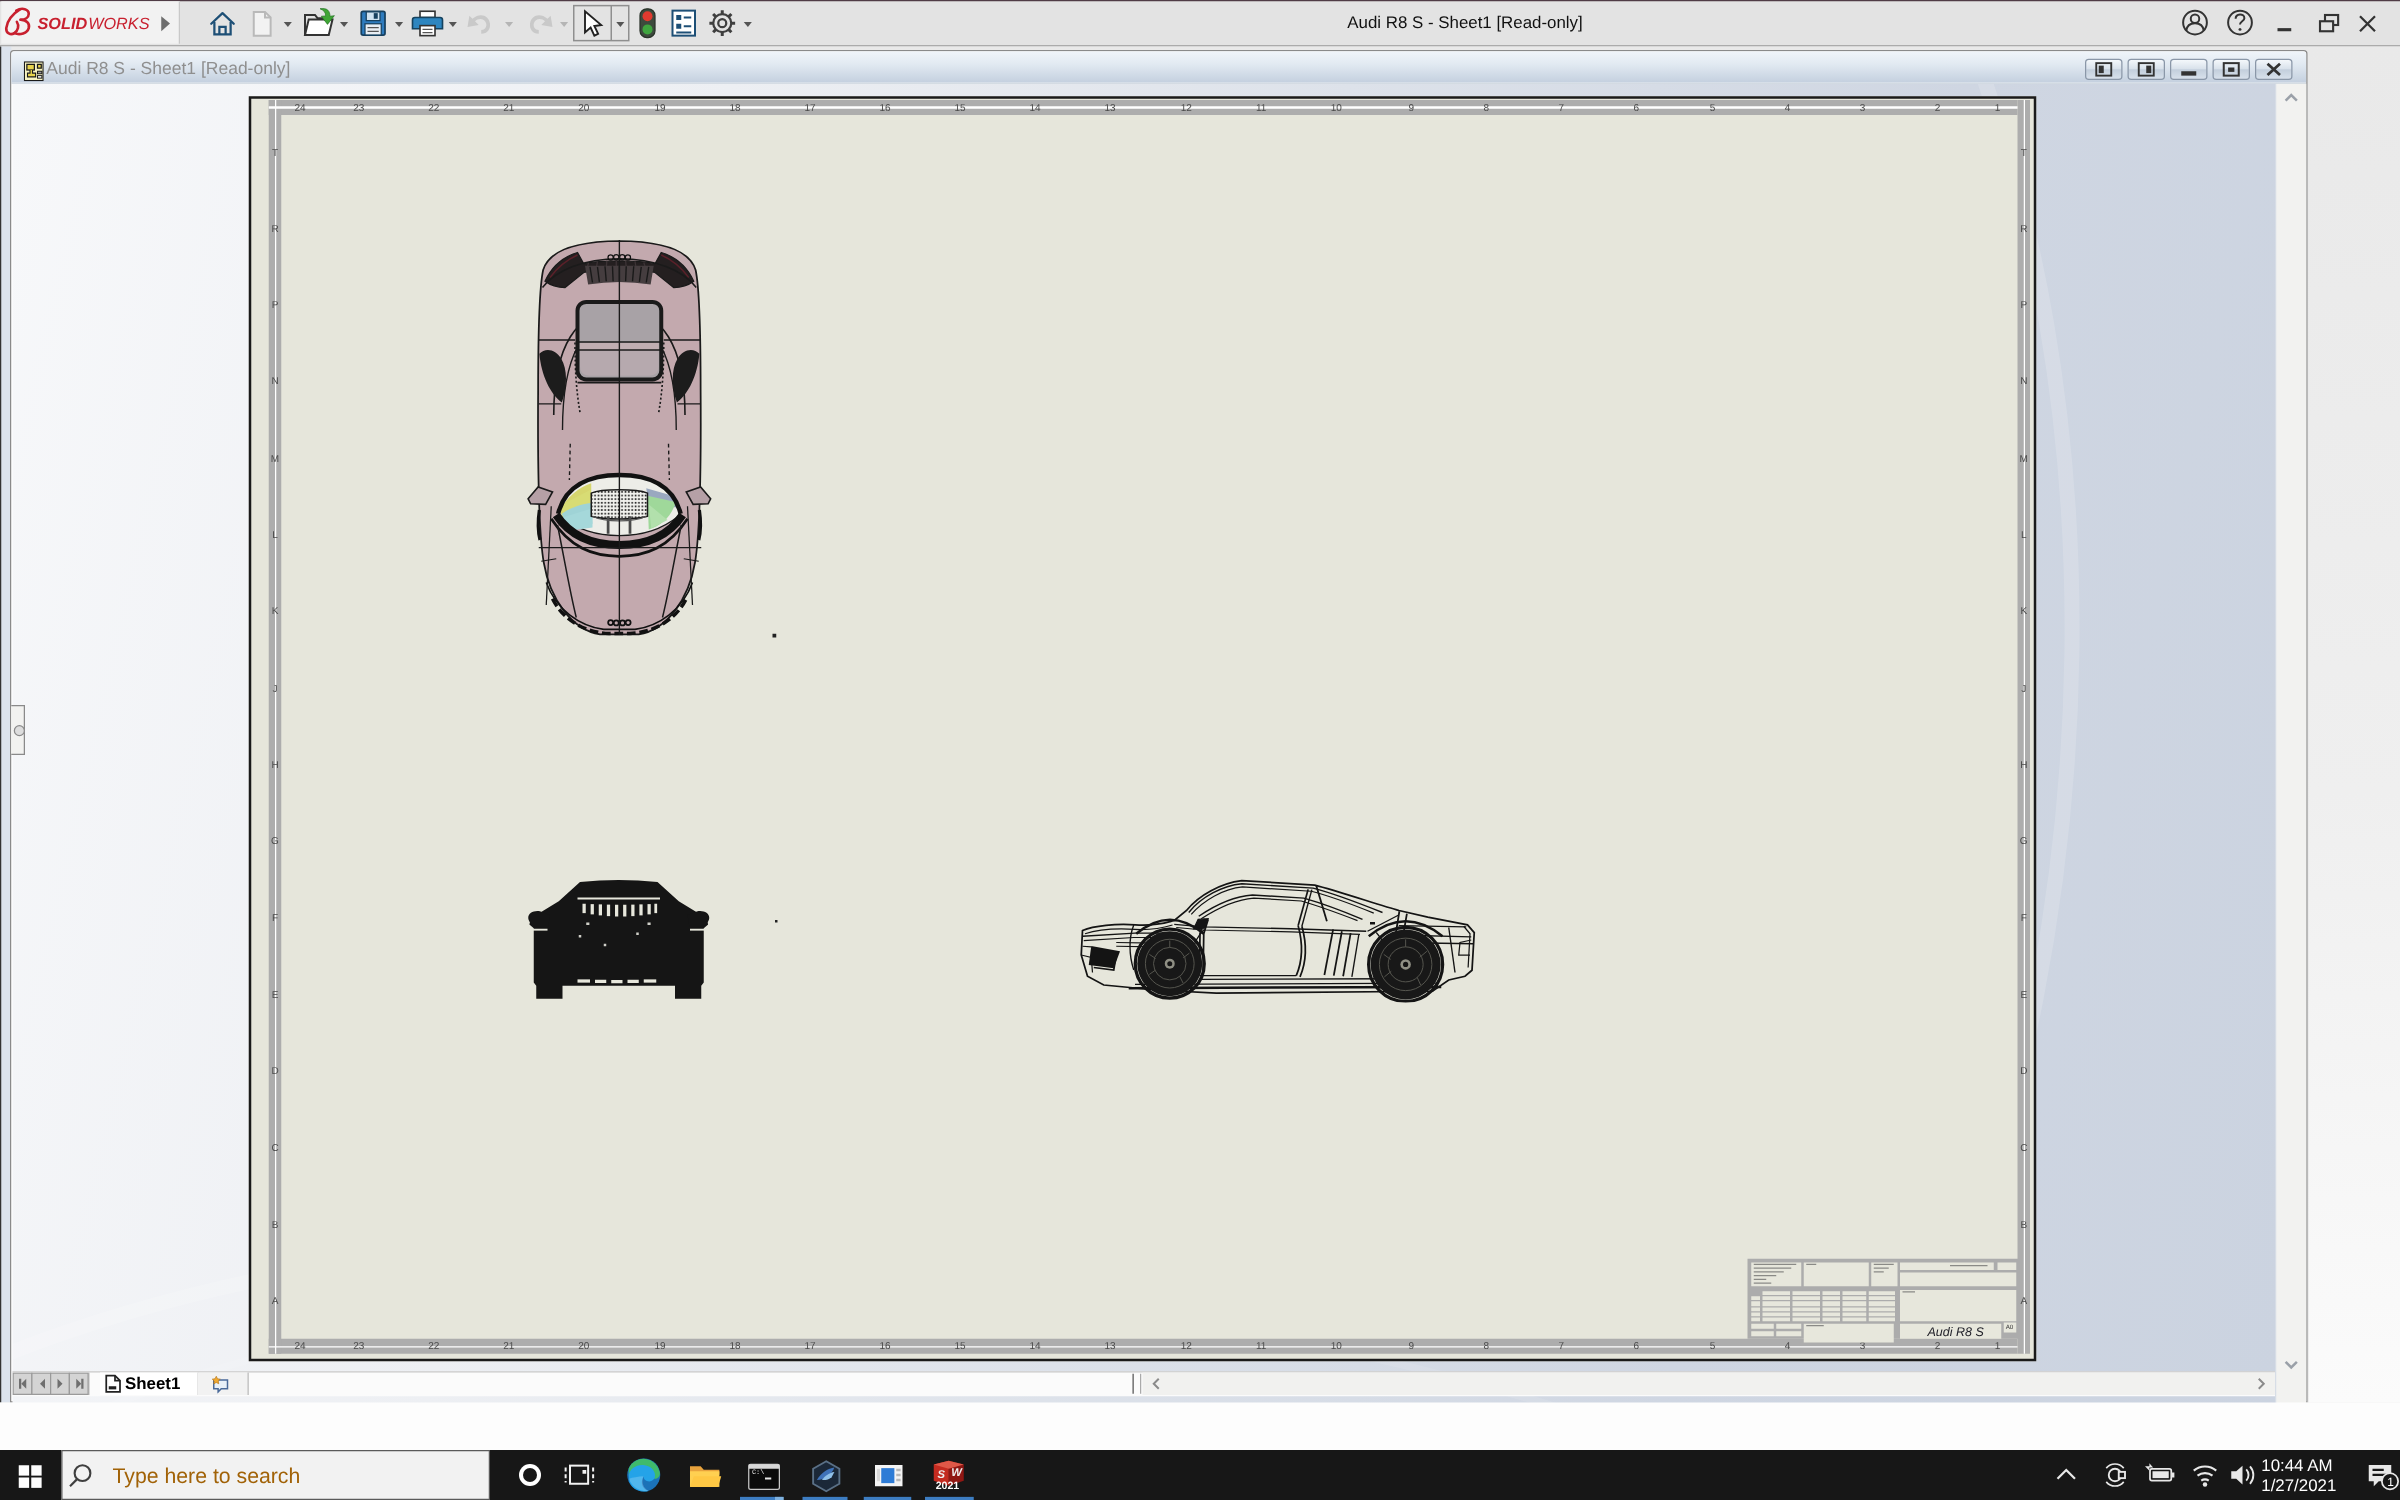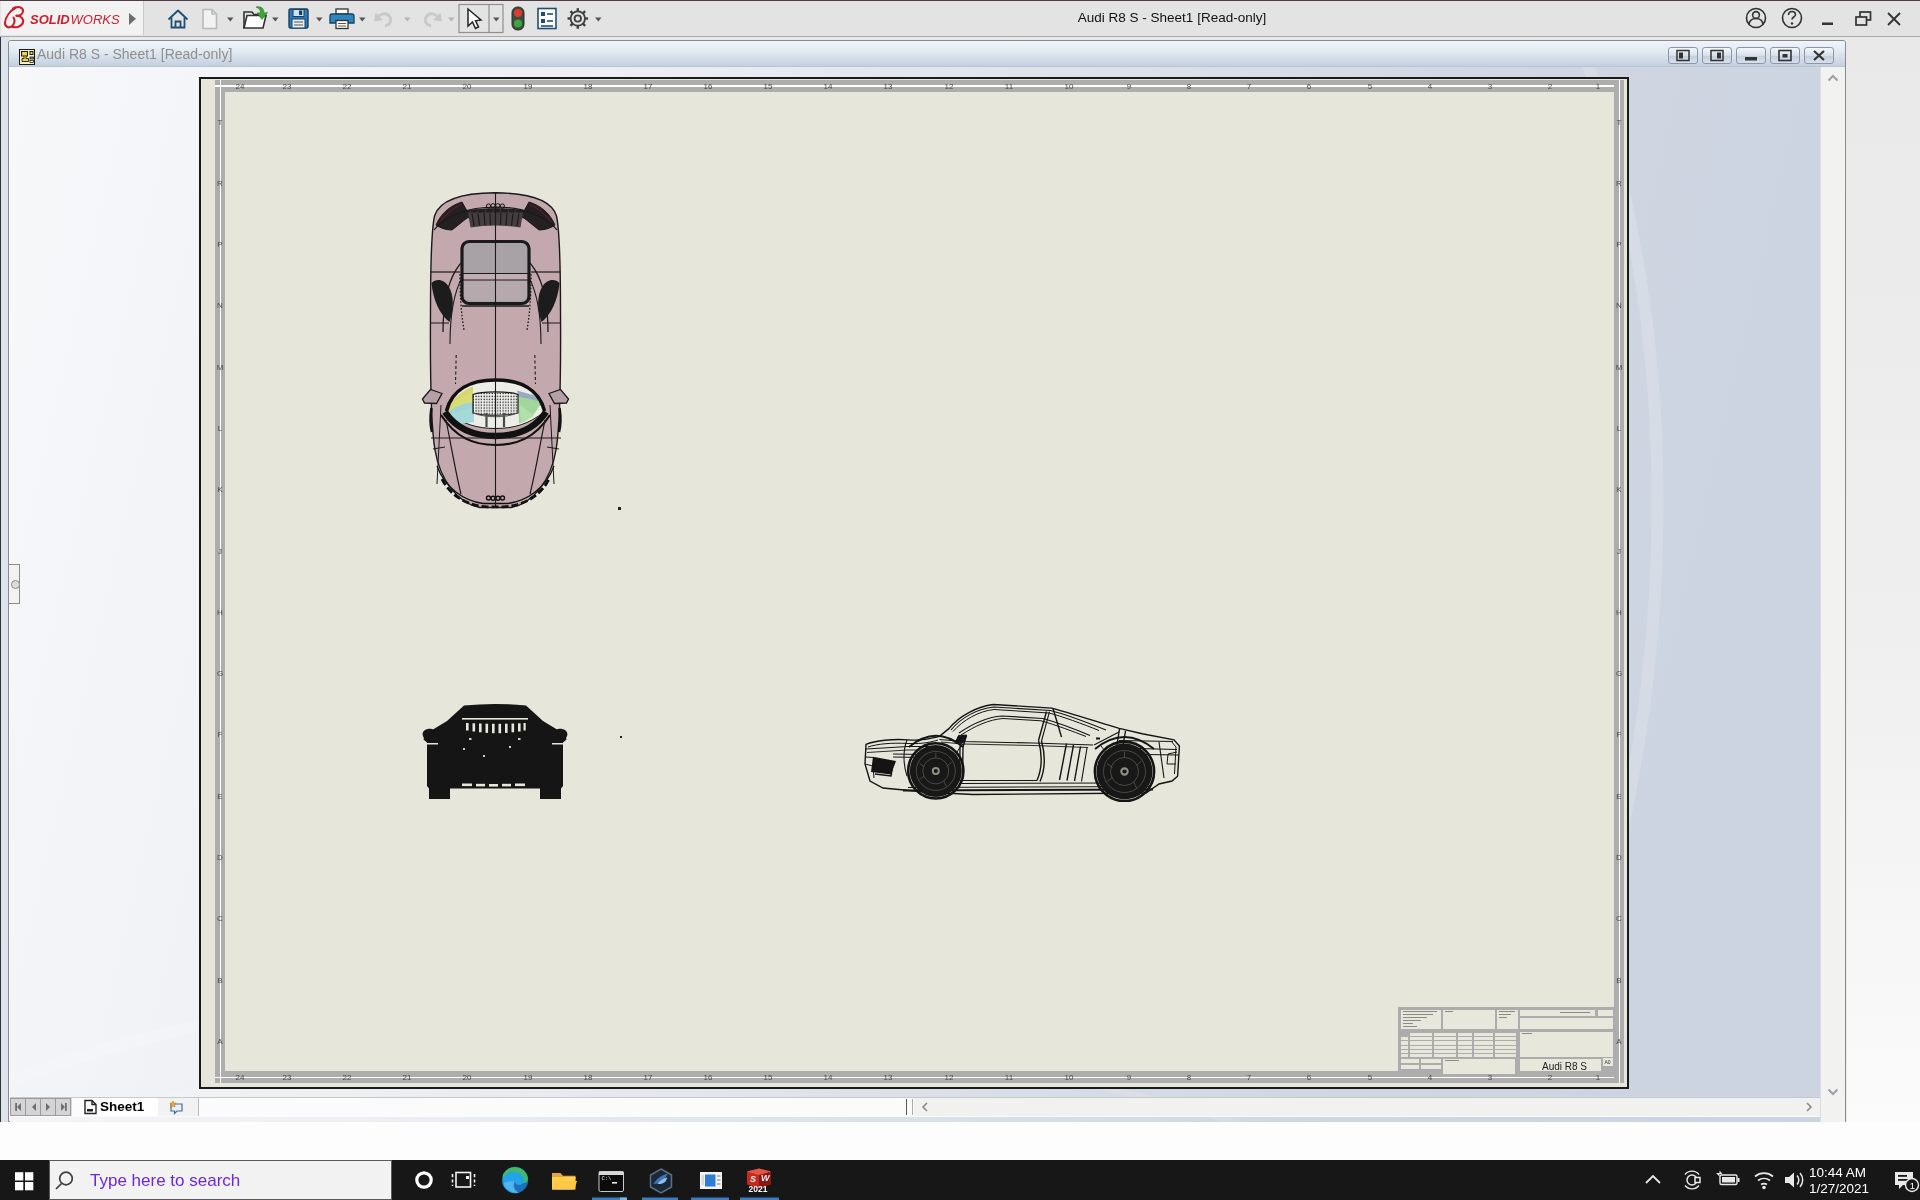--- a/index.html
+++ b/index.html
@@ -17,21 +17,21 @@
   .winbtn{position:absolute;top:6px;width:30px;height:17px;border:1px solid #8a97a8;border-radius:3px;background:linear-gradient(to bottom,#F4F8FB, #D7E0EA 50%, #C2CedC 51%, #D8E1EB);box-sizing:border-box;}
   #viewport{position:absolute;left:1px;top:26px;width:1810px;height:1070px;background:linear-gradient(103deg,#F7F8FA 0%,#EDEFF3 28%,#DDE2EA 52%,#CFD6E2 76%,#CBD3E0 100%);}
   #vscroll{position:absolute;left:1811px;top:26px;width:24px;height:1070px;background:#F2F2F0;border-left:1px solid #d7dde6;}
   
   #sheet{position:absolute;left:199px;top:77px;width:1430px;height:1012px;background:#E6E6DB;border:2px solid #1a1a1a;box-sizing:border-box;}
   .ruler{position:absolute;background:#ADADAD;}
   .rlbl{position:absolute;font-size:8px;color:#4a4a4a;transform:translate(-50%,-50%);}
   #taskbar{position:absolute;left:0;top:1160px;width:1920px;height:40px;background:#171717;}
   #bottomstrip{position:absolute;left:0;top:1122px;width:1920px;height:38px;background:#FDFDFD;}
   #searchbox{position:absolute;left:49px;top:1160px;width:343px;height:40px;background:#F2F2F2;border:1px solid #5a5a5a;box-sizing:border-box;}
-  #searchbox span{position:absolute;left:40px;top:10px;font-size:17px;color:#6d28d9;}
+  #searchbox span{position:absolute;left:40px;top:10px;font-size:17px;color:#a16207;}
   .cell{background:#E7E7DC;}
   .tl{position:absolute;left:2px;height:1.2px;background:#8a8a86;}
 </style>
 </head>
 <body>
 
 <div id="mdi"></div>
 <div id="rightgap"></div>
 <div id="leftgap"></div>
 
@@ -293,21 +293,21 @@
       <div class="tl" style="top:1px;width:10px;"></div>
     </div>
   <div class="abs cell" style="left:3px;top:52px;width:18px;height:4px;"></div>
     <div class="abs cell" style="left:23px;top:52px;width:20px;height:4px;"></div>
   <div class="abs cell" style="left:3px;top:58px;width:18px;height:4px;"></div>
     <div class="abs cell" style="left:23px;top:58px;width:20px;height:4px;"></div>
   <div class="abs cell" style="left:45px;top:52px;width:72px;height:15px;">
       <div class="tl" style="top:1px;width:14px;"></div>
     </div>
   <div class="abs cell" style="left:122px;top:52px;width:81px;height:12px;">
-    <span class="abs" style="left:22px;top:1.5px;font-size:10px;color:#22222a;">Audi R8 S</span>
+    <span class="abs" style="left:22px;top:1.5px;font-size:10px;color:#22222a;font-style:italic;">Audi R8 S</span>
   </div>
   <div class="abs cell" style="left:205px;top:51px;width:10px;height:8px;">
       <span class="abs" style="left:1.5px;top:1px;font-size:5px;color:#333;">A0</span>
     </div>
 </div>
 
 <div id="cars">
 
 <svg class="abs" style="left:421px;top:192px" width="150" height="318" viewBox="-8 0 150 318">
   <defs>

